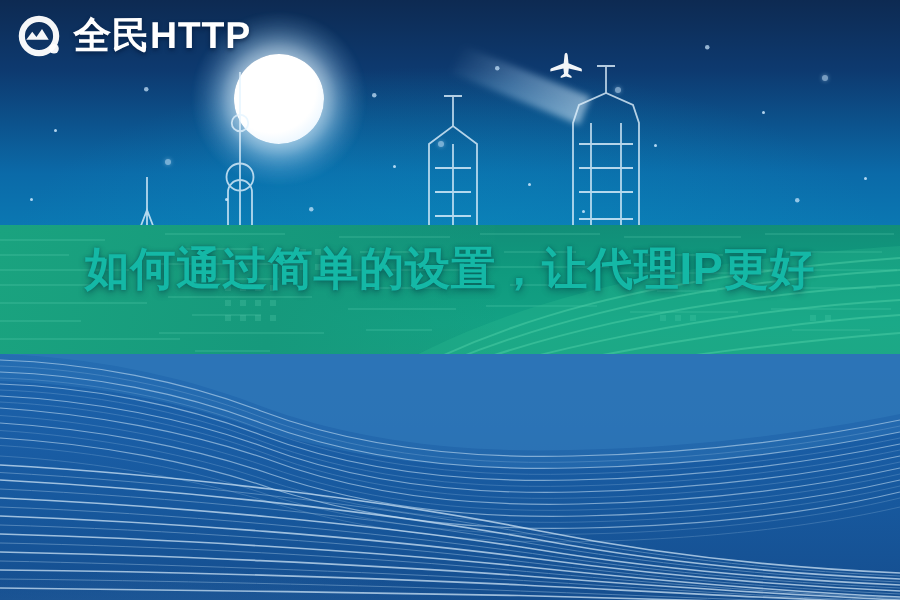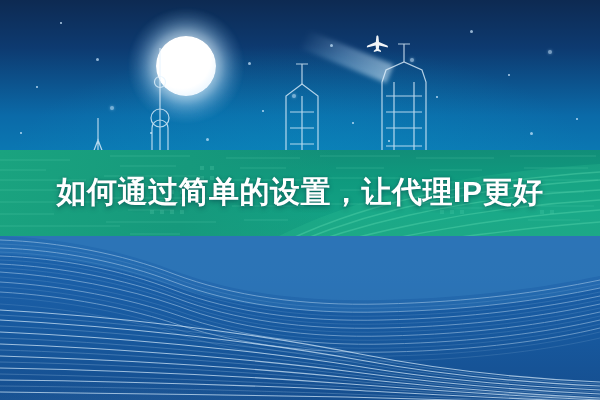--- a/index.html
+++ b/index.html
@@ -69,22 +69,22 @@
   
   .logo{position:absolute;left:10px;top:8px;display:flex;align-items:center;gap:7px;}
   .logo-mark{width:32px;height:32px;flex:0 0 auto;}
   .logo-text{
     color:#ffffff;font-size:25px;font-weight:bold;letter-spacing:.5px;
     line-height:32px;text-shadow:0 1px 3px rgba(0,20,50,.6);white-space:nowrap;
   }
 
   
   .title{
-    position:absolute;left:18px;top:172px;width:564px;
-    text-align:center;color:#ffffff;
+    position:absolute;left:18px;top:160px;width:564px;
+    text-align:center;color:#14b8a6;
     font-size:30px;font-weight:bold;line-height:40px;letter-spacing:.5px;
     text-shadow:0 2px 5px rgba(0,45,60,.45),0 0 2px rgba(0,50,70,.35);
   }
   .title .ln{display:block;white-space:nowrap;}
 </style>
 </head>
 <body>
 
 <div id="stage">
 
@@ -272,18 +272,29 @@
         <path d="M0 102 C109 106 247 118 355 133 C428 144 512 152 600 156"></path>
         <path d="M0 114 C107 117 245 126 353 139 C428 148 512 156 600 160"></path>
         <path d="M0 126 C105 128 243 135 351 145 C428 152 513 159 600 163"></path>
         <path d="M0 138 C103 140 241 145 349 151 C428 156 514 162 600 165"></path>
         <path d="M0 150 C101 151 239 154 347 158 C428 161 514 165 600 167"></path>
       </g>
     </svg>
   </div>
   <div class="waves-tint"></div>
 
+  <div class="logo">
+    <svg class="logo-mark" viewBox="0 0 32 32">
+      <path d="M16 2.5 A13.5 13.5 0 1 0 16 29.5 A13.5 13.5 0 0 0 16 2.5 Z
+               M16 6.6 A9.4 9.4 0 1 1 16 25.4 A9.4 9.4 0 0 1 16 6.6 Z" fill="#ffffff" opacity="0.96"></path>
+      <path d="M22 4 L30 4 L30 12 L22 12 Z" fill="#0d2a52" opacity="0.0"></path>
+      <path d="M7.5 18.5 L11.5 13.2 L14.3 16.6 L18.0 11.4 L22.5 18.5 Z" fill="#ffffff" opacity="0.96"></path>
+      <circle cx="26" cy="24.5" r="3.2" fill="#ffffff" opacity="0.96"></circle>
+      <path d="M20.5 21.5 L29.5 21.5 L29.5 30.5 L20.5 30.5 Z" fill="none"></path>
+    </svg>
+    <div class="logo-text">全民HTTP</div>
+  </div>
 
   <div class="title">
     <span class="ln">如何通过简单的设置，让代理IP更好</span>
   </div>
 
 </div>
 
 </body></html>

